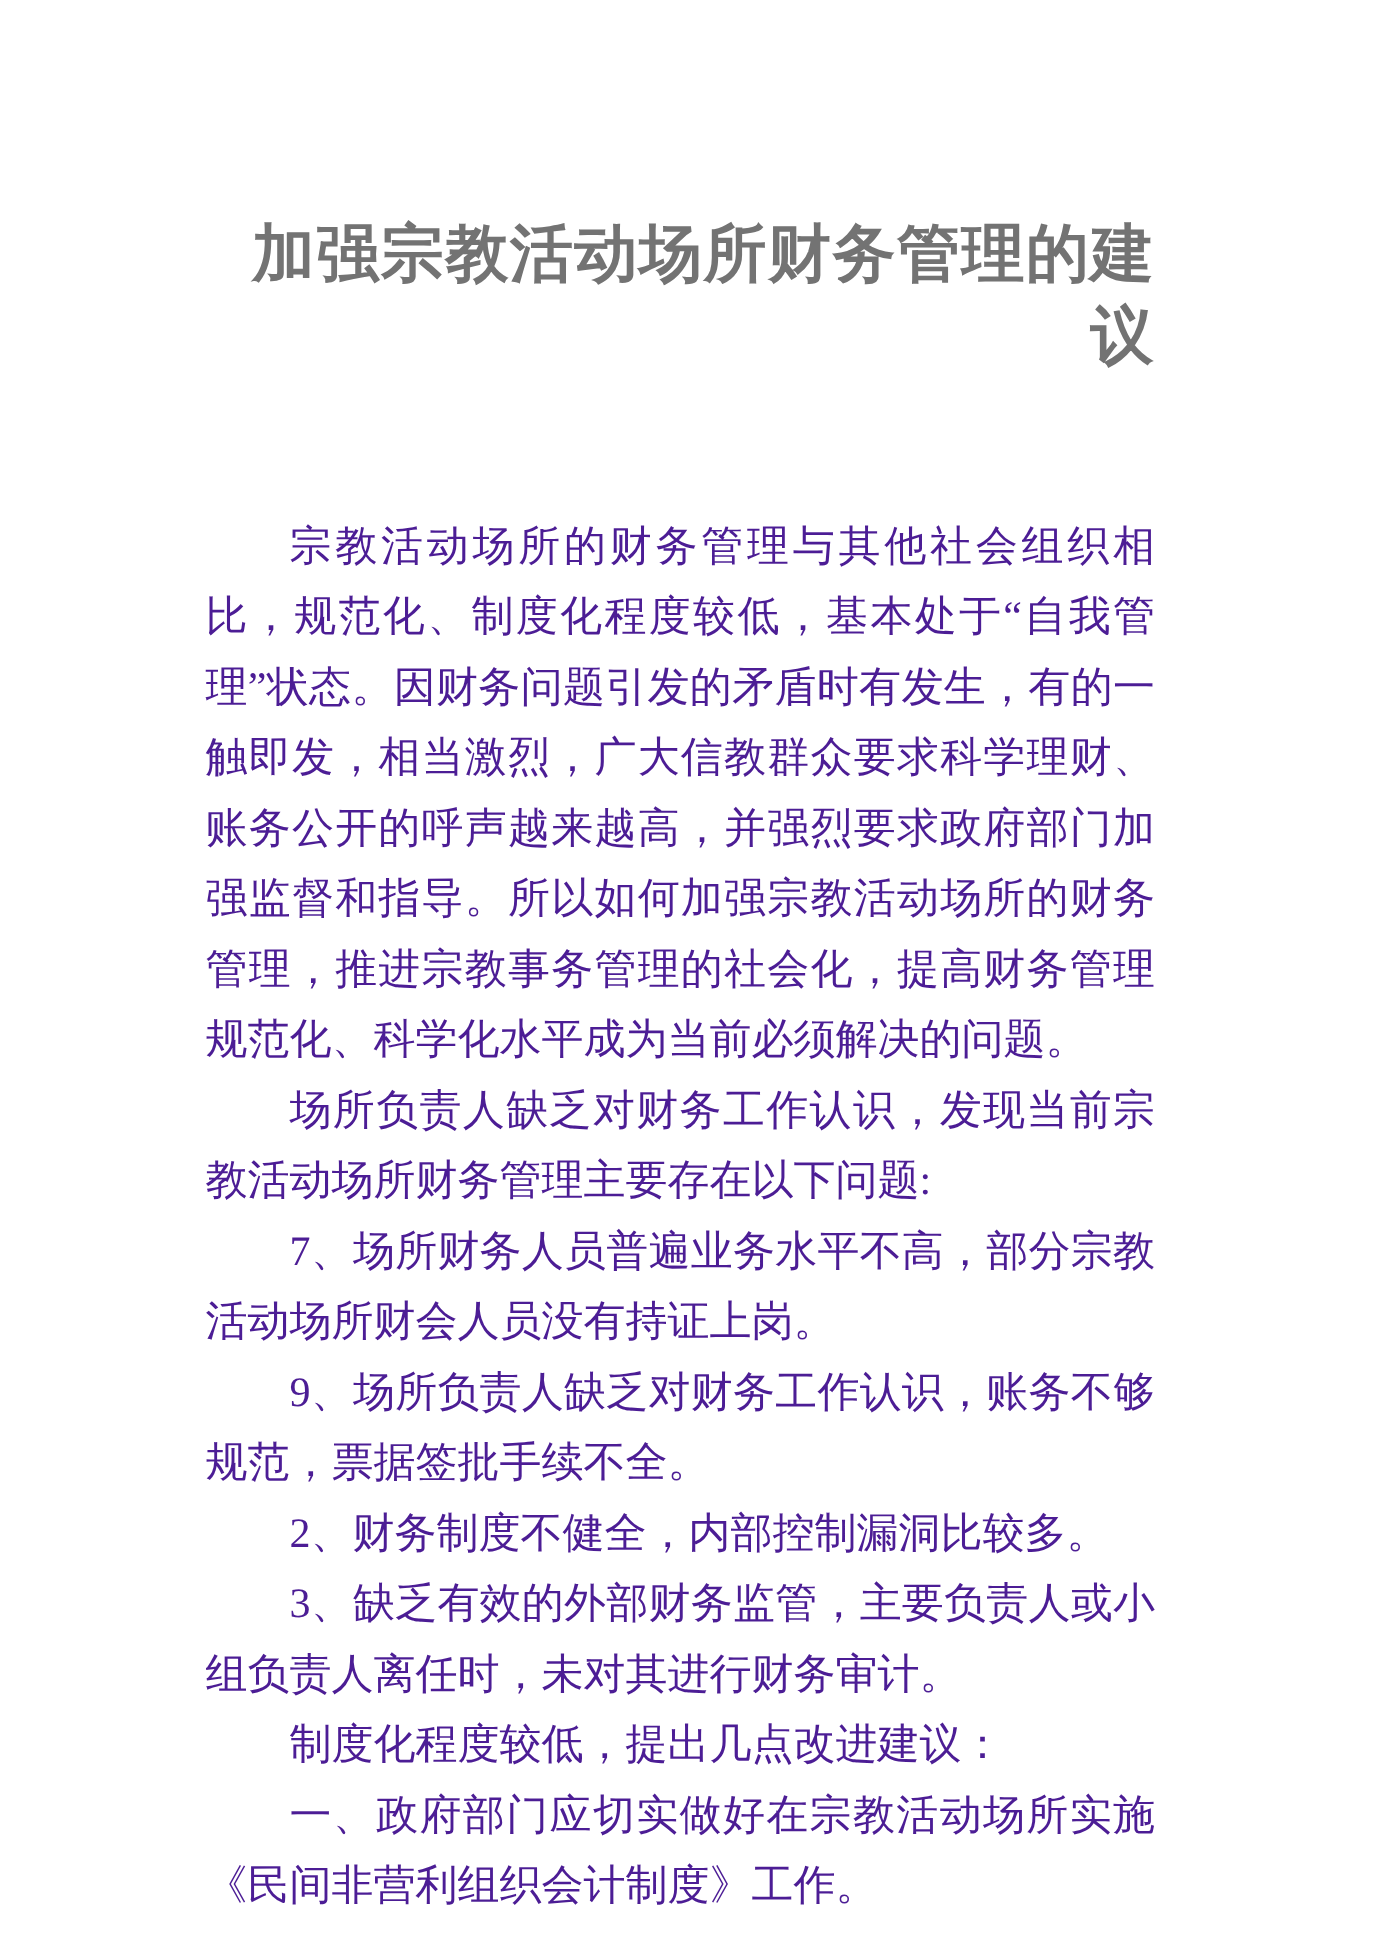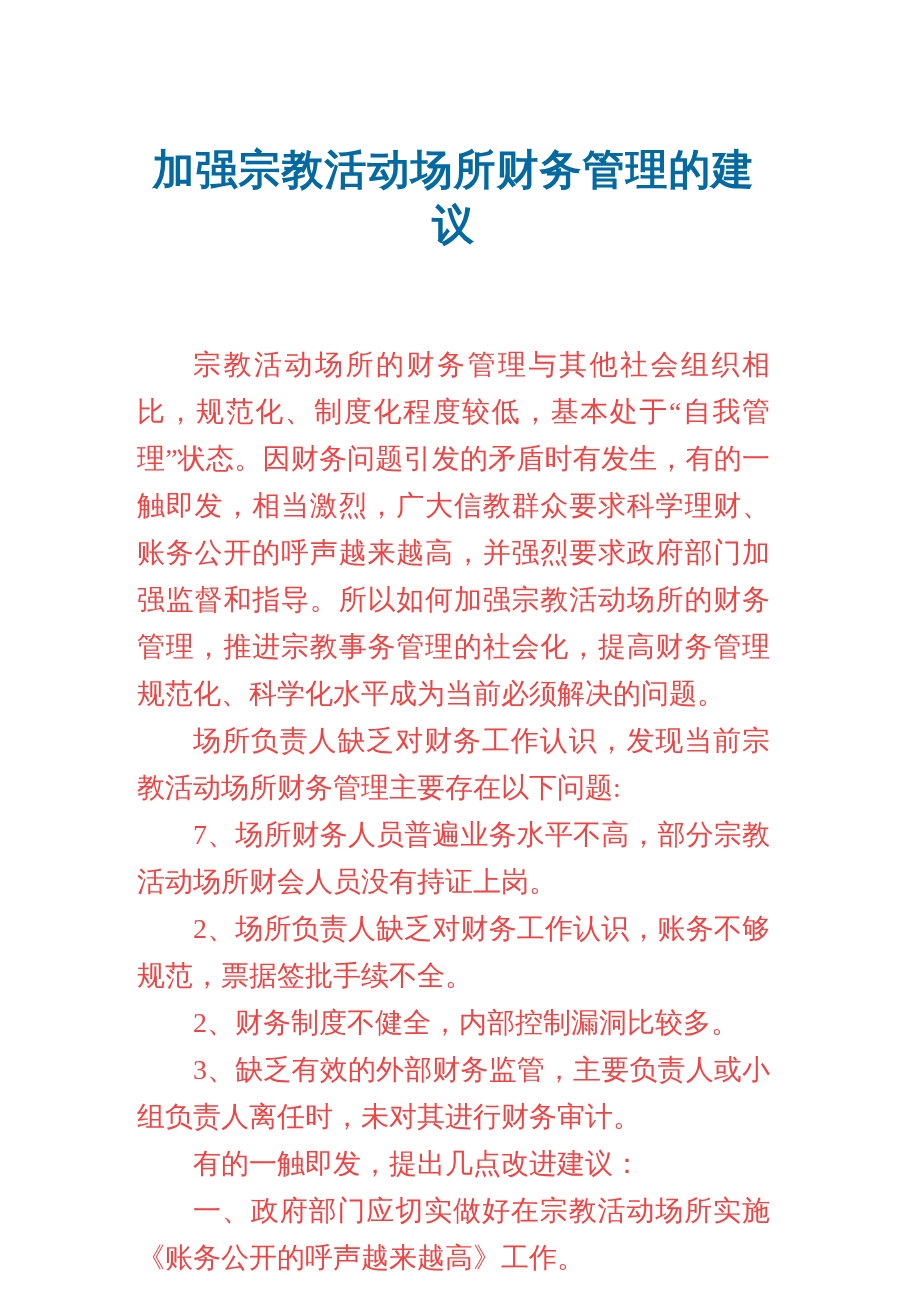--- a/index.html
+++ b/index.html
@@ -16,47 +16,47 @@
     color: #1b1b1b;
     padding: 143px 150px 0 137px;
     overflow: hidden;
     font-family: "Liberation Serif", "DejaVu Serif", serif;
   }
   .doc-title {
     margin: 0 0 88px 0;
     font-size: 42px;
     line-height: 55px;
     font-weight: 700;
-    text-align: center;
+    text-align: right;
     letter-spacing: 1px;
-    color: #0369a1;
+    color: #737373;
   }
   .doc-body {
     width: 633px;
   }
   .para {
     margin: 0;
     font-size: 28px;
     line-height: 47px;
     text-align: justify;
     text-justify: inter-ideograph;
     text-indent: 2em;
-    color: #ef4444;
+    color: #4c1d95;
     word-break: break-all;
   }
 </style>
 </head>
 <body>
 
 <div class="page">
   <h1 class="doc-title">加强宗教活动场所财务管理的建议</h1>
   <div class="doc-body">
 
   <p class="para">宗教活动场所的财务管理与其他社会组织相比，规范化、制度化程度较低，基本处于“自我管理”状态。因财务问题引发的矛盾时有发生，有的一触即发，相当激烈，广大信教群众要求科学理财、账务公开的呼声越来越高，并强烈要求政府部门加强监督和指导。所以如何加强宗教活动场所的财务管理，推进宗教事务管理的社会化，提高财务管理规范化、科学化水平成为当前必须解决的问题。</p>
       <p class="para">场所负责人缺乏对财务工作认识，发现当前宗教活动场所财务管理主要存在以下问题:</p>
       <p class="para">7、场所财务人员普遍业务水平不高，部分宗教活动场所财会人员没有持证上岗。</p>
-      <p class="para">2、场所负责人缺乏对财务工作认识，账务不够规范，票据签批手续不全。</p>
+      <p class="para">9、场所负责人缺乏对财务工作认识，账务不够规范，票据签批手续不全。</p>
       <p class="para">2、财务制度不健全，内部控制漏洞比较多。</p>
       <p class="para">3、缺乏有效的外部财务监管，主要负责人或小组负责人离任时，未对其进行财务审计。</p>
-      <p class="para">有的一触即发，提出几点改进建议：</p>
-      <p class="para">一、政府部门应切实做好在宗教活动场所实施《账务公开的呼声越来越高》工作。</p>
+      <p class="para">制度化程度较低，提出几点改进建议：</p>
+      <p class="para">一、政府部门应切实做好在宗教活动场所实施《民间非营利组织会计制度》工作。</p>
     </div>
 </div>
 
 </body></html>

